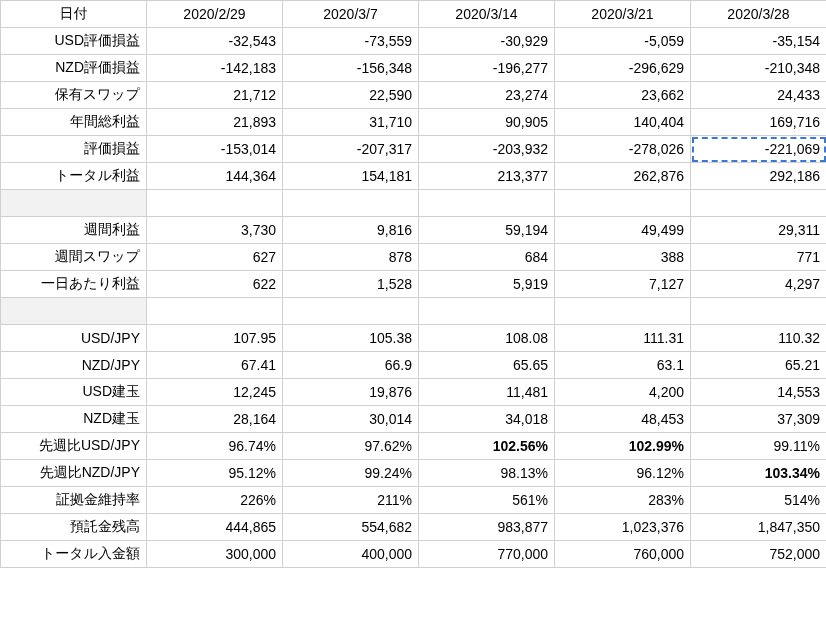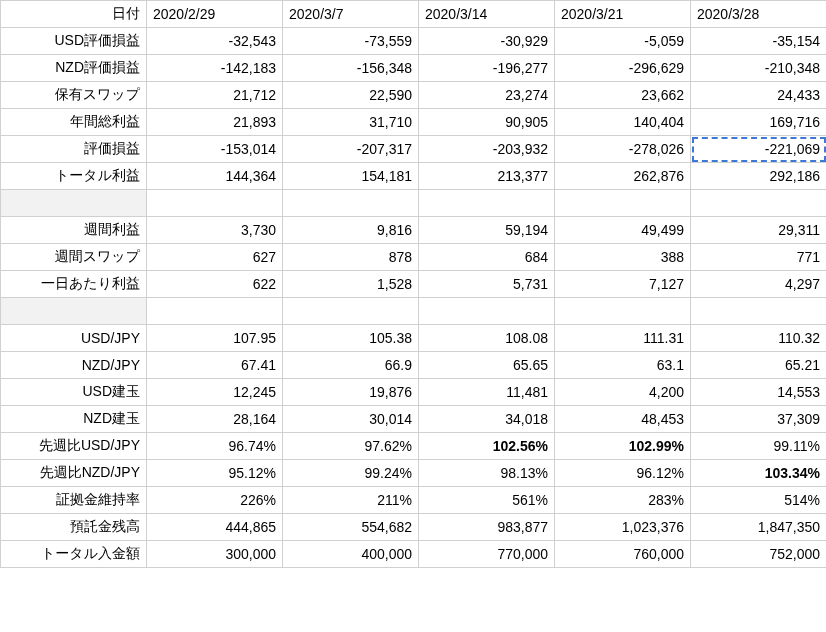--- a/index.html
+++ b/index.html
@@ -32,26 +32,26 @@
   col.label-col { width: 146px; }
   col.data-col  { width: 136px; }
   td.label {
     text-align: right;
     background: #f2f2f2;
   }
   td.num {
     text-align: right;
   }
   td.header {
-    text-align: left;
+    text-align: center;
     background: #f2f2f2;
     font-weight: normal;
   }
   td.header.label {
-    text-align: right;
+    text-align: center;
   }
   tr.spacer td {
     height: 26px;
     background: #ffffff;
   }
   tr.spacer td.label {
     background: #f2f2f2;
   }
   td.hl {
     background: #b7dfc8;
@@ -156,21 +156,21 @@
         <td class="num">627</td>
         <td class="num">878</td>
         <td class="num">684</td>
         <td class="num">388</td>
         <td class="num">771</td>
       </tr>
       <tr>
         <td class="label">一日あたり利益</td>
         <td class="num">622</td>
         <td class="num">1,528</td>
-        <td class="num">5,731</td>
+        <td class="num">5,919</td>
         <td class="num">7,127</td>
         <td class="num">4,297</td>
       </tr>
       <tr class="spacer">
         <td class="label"></td>
         <td class="num"></td>
         <td class="num"></td>
         <td class="num"></td>
         <td class="num"></td>
         <td class="num"></td>

